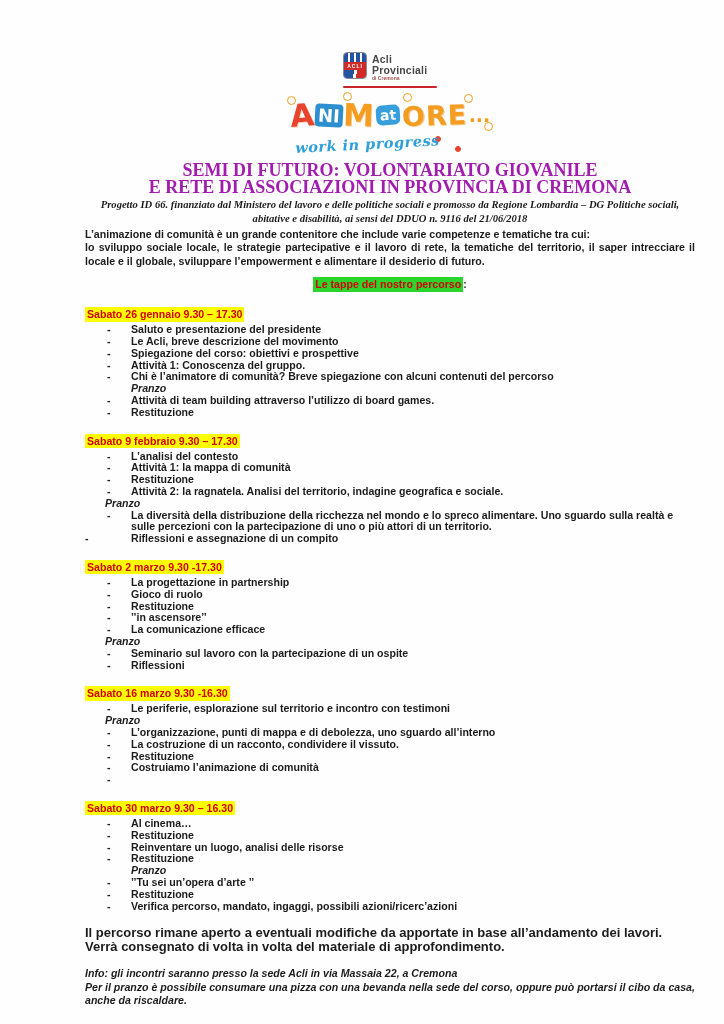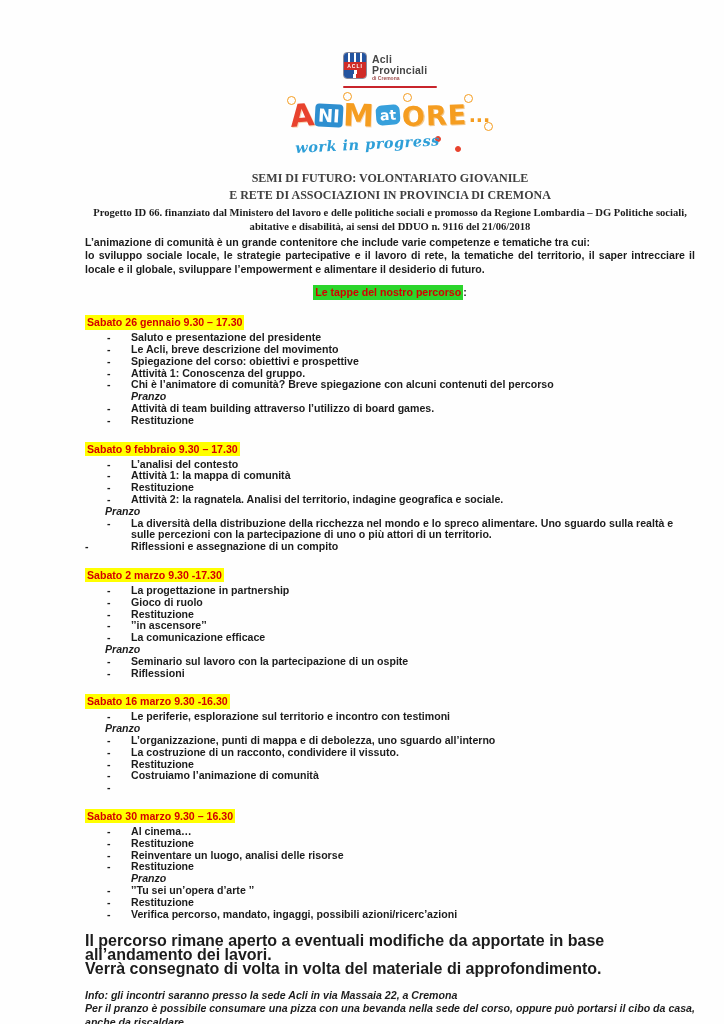--- a/index.html
+++ b/index.html
@@ -47,24 +47,24 @@
   .anim-tagline{color:#2e9fd8;font-style:italic;font-size:14.5px;
     font-family:"DejaVu Serif",serif;margin-top:0;text-align:left;padding-left:10px;
     transform:rotate(-3deg);letter-spacing:.5px;}
   .doodle{position:absolute;width:7px;height:7px;border:1.5px solid #f59d20;border-radius:50%;}
   .doodle.dot{width:4px;height:4px;background:#e8432e;border-color:#e8432e;}
   .d1{left:2px;top:0;} .d2{left:58px;top:-4px;} .d3{left:118px;top:-3px;}
   .d4{right:22px;top:-2px;} .d5{right:2px;top:26px;} .d6{right:34px;bottom:2px;}
   .d7{left:150px;top:40px;}
 
   
-  .title{text-align:center;color:#404040;font-family:"Liberation Serif",serif;
-    font-size:12px;line-height:16.5px;margin-top:16px;font-weight:bold;}
+  .title{text-align:center;color:#a21caf;font-family:"Liberation Serif",serif;
+    font-size:18px;line-height:16.5px;margin-top:8px;font-weight:bold;}
   .subtitle{text-align:center;color:#1c1c1c;font-family:"Liberation Serif",serif;
-    font-weight:bold;font-size:10.6px;line-height:14px;margin-top:3px;}
+    font-style:italic;font-weight:bold;font-size:10.6px;line-height:14px;margin-top:3px;}
 
   .center-row{text-align:center;}
   .hl-green{display:inline-block;background:#2bd52b;color:#d40000;font-size:10.6px;
     line-height:12.5px;padding:1px 2px;}
   .colon{color:#1c1c1c;font-size:10.6px;}
   .mt-temi{margin-top:10px;}
   .mt-tappe{margin-top:6px;}
 
   .intro{font-size:10.6px;line-height:13.4px;margin-top:2px;}
   .intro .justified{text-align:justify;}
@@ -76,21 +76,21 @@
     line-height:12.5px;padding:1px 2px;}
   .items{margin-top:2px;}
   .item{display:flex;font-size:10.6px;line-height:11.8px;}
   .item .dash{flex:0 0 24px;margin-left:22px;}
   .item .itext{flex:1;}
   .item.bullet-margin .dash{margin-left:0;flex-basis:46px;}
   .item.pranzo{display:block;margin-left:46px;font-style:italic;}
   .item.pranzo-left{margin-left:20px;}
 
   
-  .closing{margin-top:14px;font-size:16px;line-height:13.8px;}
+  .closing{margin-top:14px;font-size:13px;line-height:13.8px;}
   .info{margin-top:13px;font-size:10.6px;line-height:13.8px;}
   .em{font-style:italic;}
 </style>
 </head>
 <body>
 
 <div class="page">
 
   <div class="acli-block">
     <div class="acli-row">

